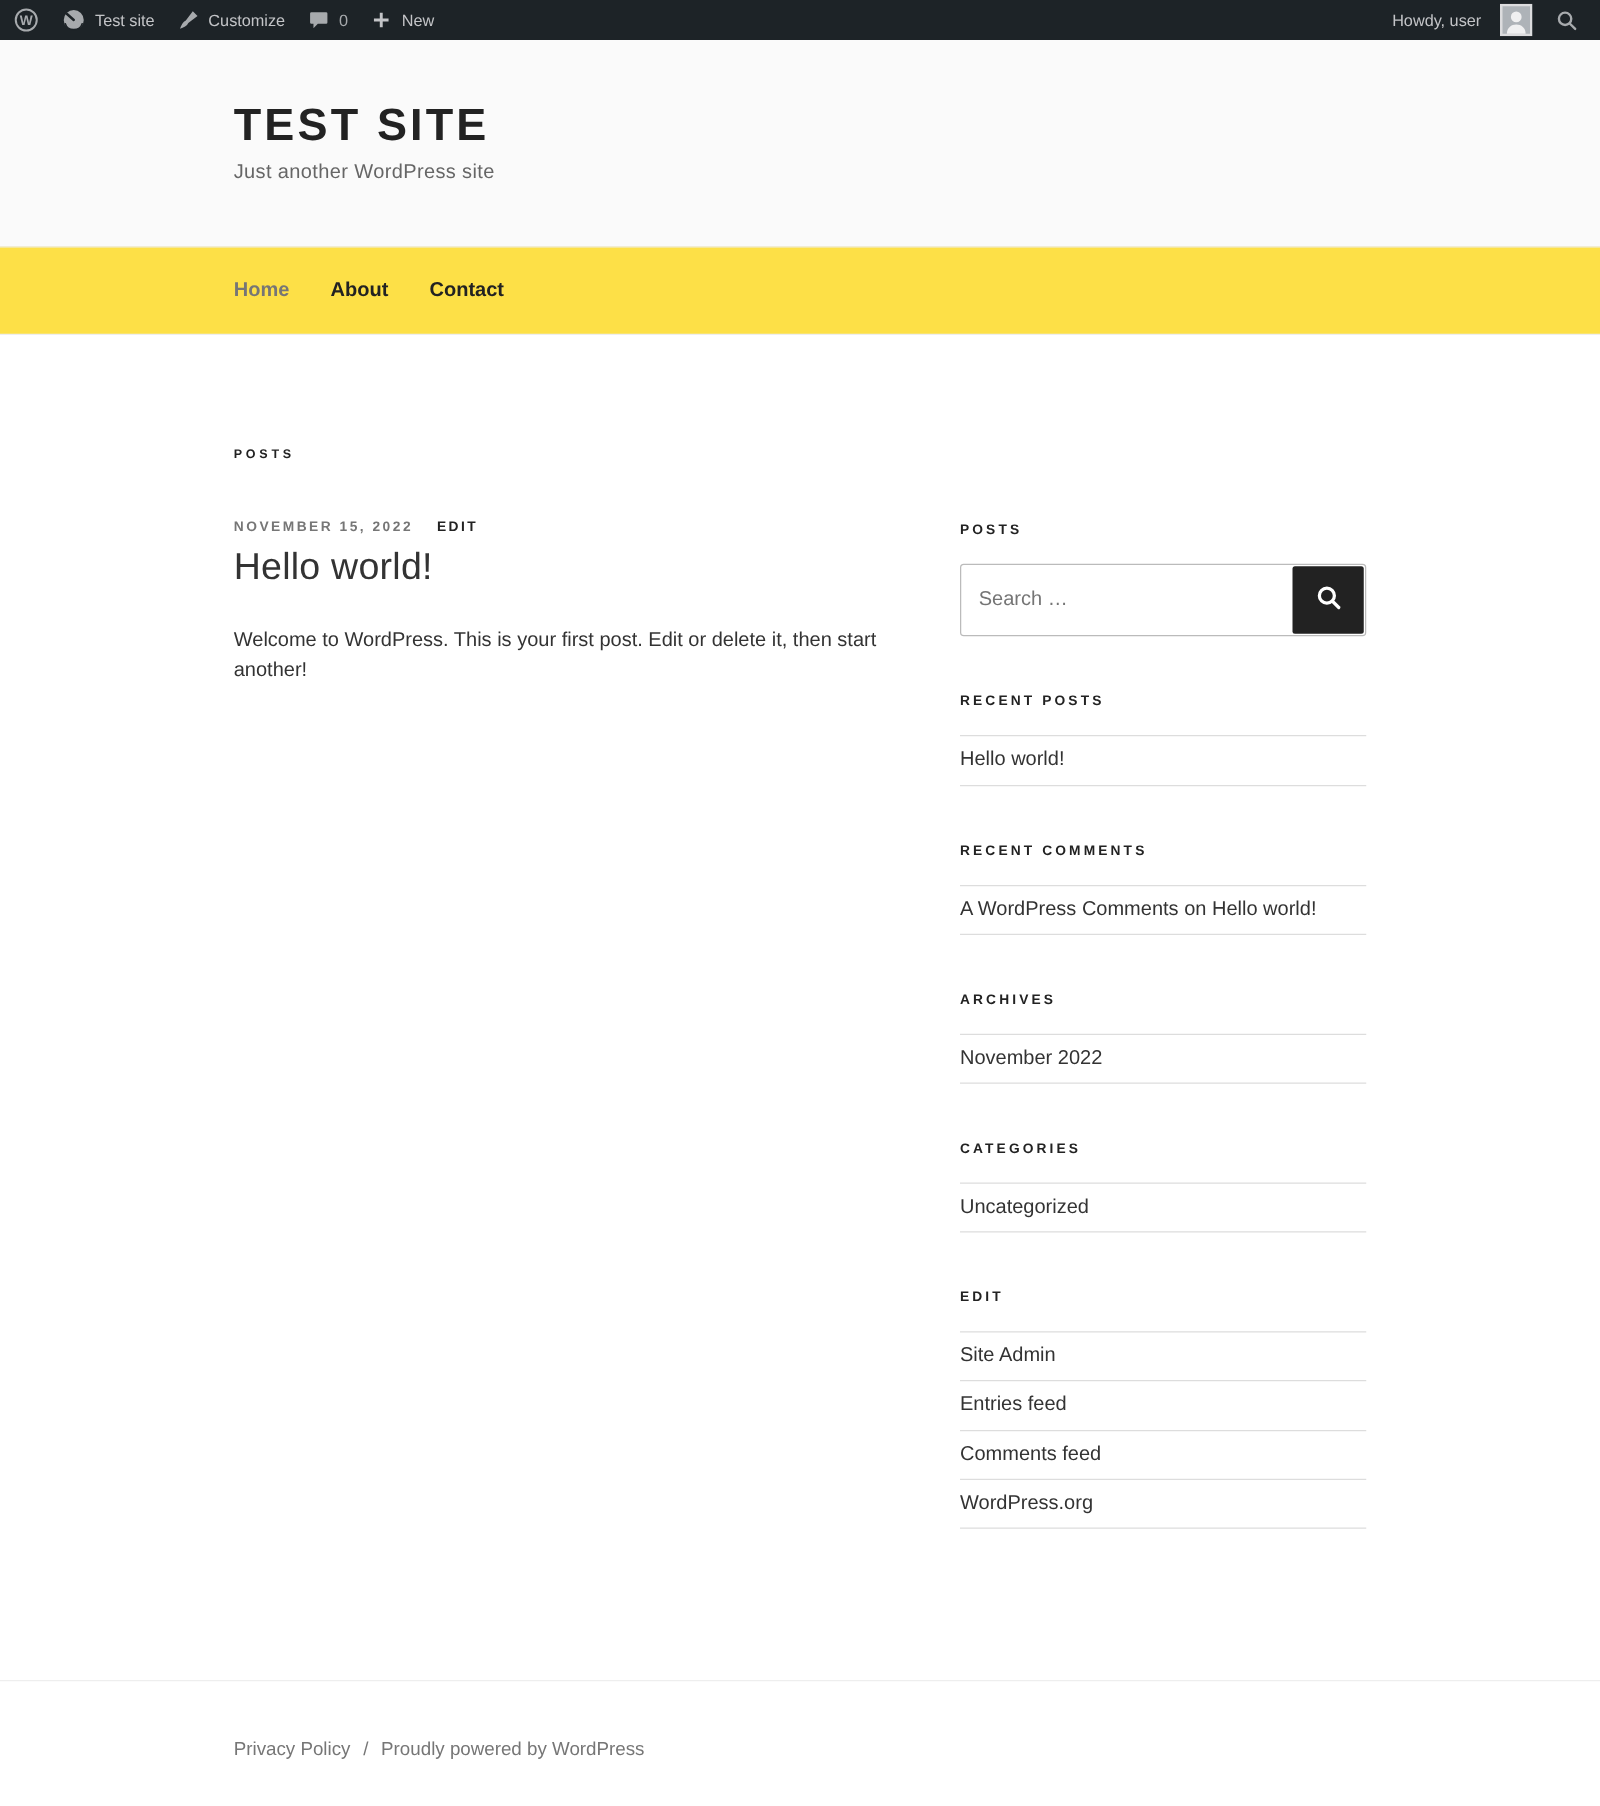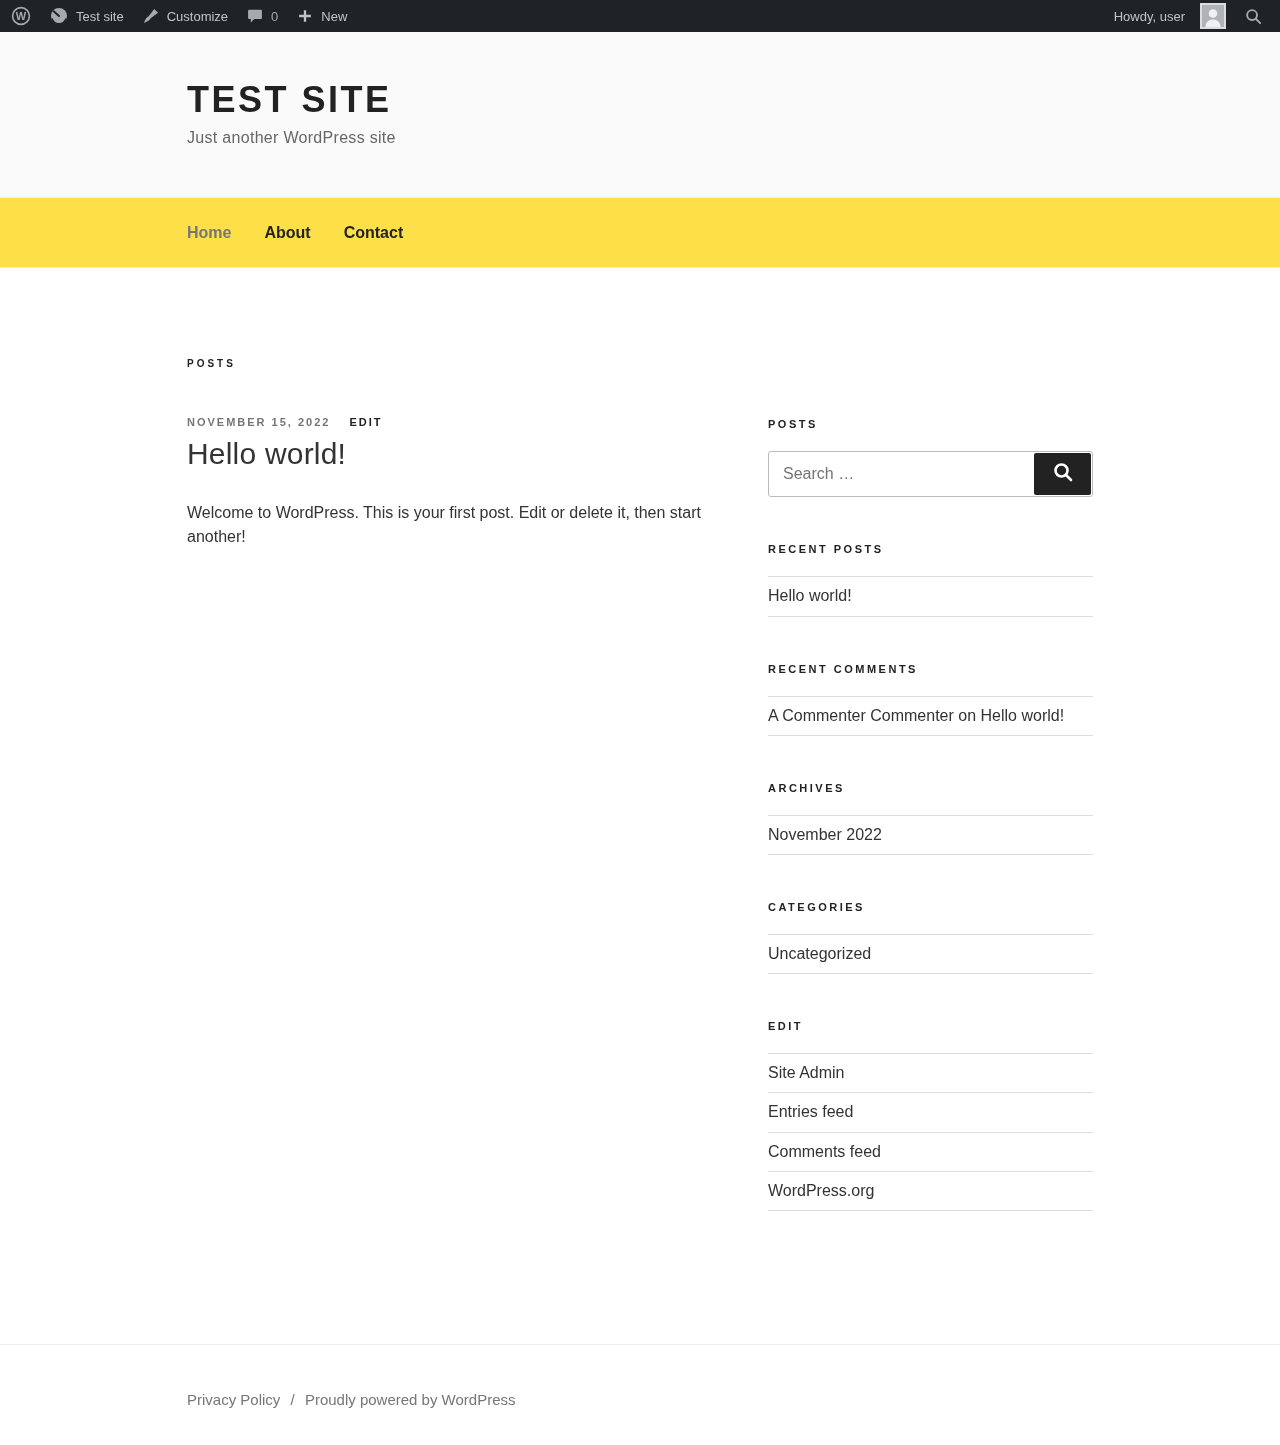--- a/index.html
+++ b/index.html
@@ -139,21 +139,21 @@
     padding: 9px 0 10px;
     font-size: 16px;
     line-height: 1.2;
     color: #333;
   }
   .widget li a { color: #333; }
 
   .search-form { position: relative; }
   .search-input {
     width: 100%;
-    height: 46px;
+    height: 58px;
     border: 1px solid #bbb;
     border-radius: 3px;
     background: #fff;
     padding: 0 66px 0 14px;
     font-family: "Liberation Sans", sans-serif;
     font-size: 16px;
     color: #333;
   }
   .search-input::placeholder { color: #757575; opacity: 1; }
   .search-submit {
@@ -318,21 +318,21 @@
         <li>
           <a href="#">Hello world!</a>
         </li>
       </ul>
     </section>
 
     <section class="widget">
       <h4 class="widget-title">RECENT COMMENTS</h4>
       <ul>
         <li>
-          <a href="#">A Commenter Commenter</a>
+          <a href="#">A WordPress Comments</a>
           <span>on</span>
           <a href="#">Hello world!</a>
         </li>
       </ul>
     </section>
 
     <section class="widget">
       <h4 class="widget-title">ARCHIVES</h4>
       <ul>
         <li>

